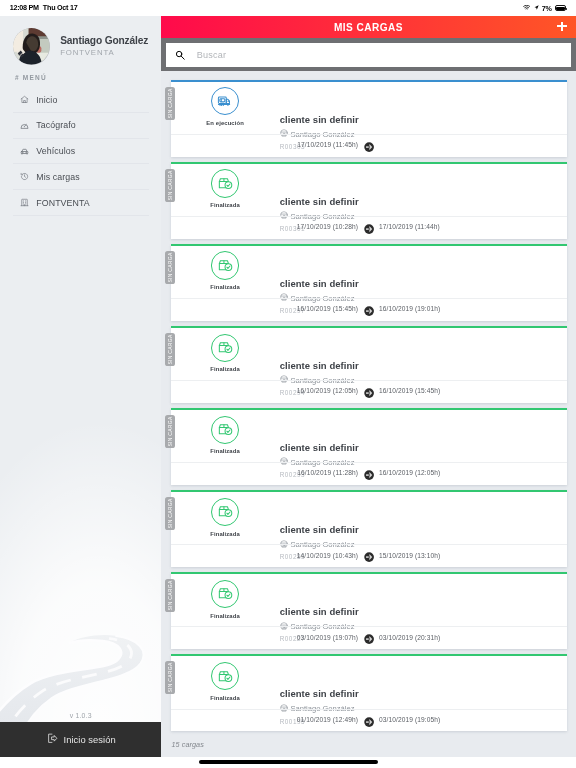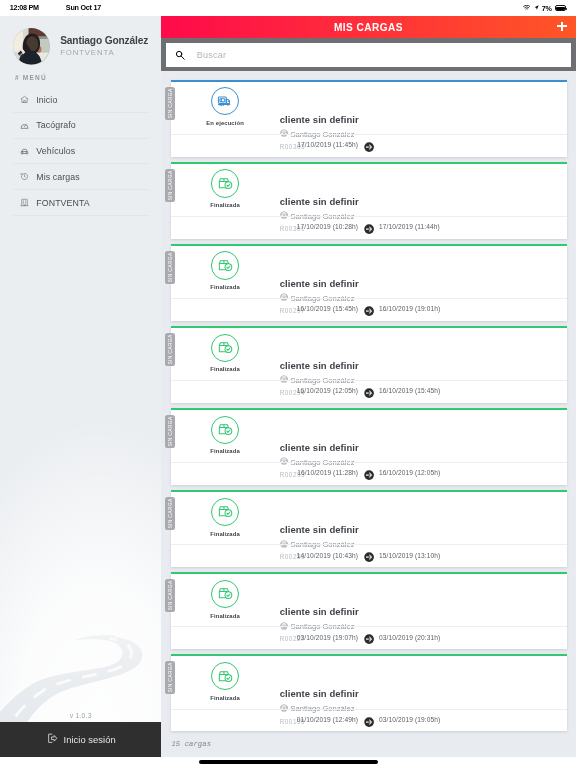--- a/index.html
+++ b/index.html
@@ -9,21 +9,21 @@
     background:#ffffff;
     -webkit-font-smoothing: antialiased;
   }
   
   .statusbar {
     position:absolute; left:0; top:0; width:576px; height:16px;
     background:#ffffff; color:#000;
     display:flex; align-items:center;
     font-size:7.2px; font-weight:700; letter-spacing:-0.25px;
   }
-  .sb-left { position:absolute; left:9.7px; top:3.3px; display:flex; align-items:baseline; gap:27px; }
+  .sb-left { position:absolute; left:9.7px; top:3.3px; display:flex; align-items:baseline; gap:4px; }
   .sb-right { position:absolute; right:9.7px; top:3.6px; display:flex; align-items:center; gap:3.1px; }
   .sb-battery { width:11.7px; height:6.3px; border:0.8px solid rgba(0,0,0,0.92); border-radius:2px; position:relative; box-sizing:border-box;}
   .sb-battery::after { content:''; position:absolute; right:-2.1px; top:1.7px; width:1.2px; height:2.4px; background:#000; border-radius:0 1px 1px 0;}
   .sb-battery i { position:absolute; left:0.7px; top:0.7px; bottom:0.7px; right:0.7px; background:#000; border-radius:1px; display:block;}
 
   
   .app { position:absolute; left:0; top:16px; width:576px; height:741px; overflow:hidden;}
 
   
   .sidebar {
@@ -70,31 +70,31 @@
   .statecol .st { font-size:5.9px; font-weight:700; color:#3e4248; margin-top:4.8px; letter-spacing:0.1px;}
   .info { flex:1; padding:1.8px 10px 0 0; }
   .info .cli { font-size:9.5px; font-weight:700; color:#3e4248; letter-spacing:0.05px;margin-top:26px;}
   .info .drv { display:flex; align-items:center; gap:2.7px; margin-top:4.3px; font-size:7.6px; color:#8d939a;}
   .info .ref { font-size:6.4px; color:#b6bac0; margin-top:3.9px; letter-spacing:0.5px;}
   .card .foot { border-top:1px solid #edeff1; height:22.3px; position:relative;}
   .foot .d { font-size:6.6px; color:#5a5e64; letter-spacing:0.1px; white-space:nowrap; position:absolute; top:6.1px;}
   .foot .d1 { right:208.5px; }
   .foot .d2 { left:208.5px; }
   .foot .arr { width:10.2px; height:10.2px; display:block; position:absolute; left:193.4px; top:3.2px;}
-  .footer { position:absolute; top:723.5px; left:0; width:415px; height:17px; display:flex; align-items:flex-start; padding-left:10.4px;font-family:Liberation Mono, monospace;}
+  .footer { position:absolute; top:723.5px; left:0; width:415px; height:17px; display:flex; align-items:flex-start; padding-left:10.4px;}
   .footer span { font-size:7.2px; color:#82868c; font-style:italic; letter-spacing:0.1px;}
   .homebar { position:absolute; top:760px; left:199px; width:179px; height:3.6px; background:#000; border-radius:2px;}
 </style>
 </head>
 <body>
 
 <div class="statusbar">
   <div class="sb-left">
     <span>12:08 PM</span>
-    <span>Sun Oct 17</span>
+    <span>Thu Oct 17</span>
   </div>
   <div class="sb-right">
     <span style="display:flex;margin-bottom:0.4px">
         <svg viewBox="0 0 24 17" width="7.4" height="5.3" fill="none" stroke="currentColor" stroke-width="2.5" stroke-linecap="round">
           <path d="M9.3 12.3a4 4 0 0 1 5.4 0"></path>
           <path d="M5.6 8.4a9.3 9.3 0 0 1 12.8 0"></path>
           <path d="M1.9 4.4a14.7 14.7 0 0 1 20.2 0"></path>
         </svg>
       </span>
     <span style="display:flex;margin-bottom:0.6px">

